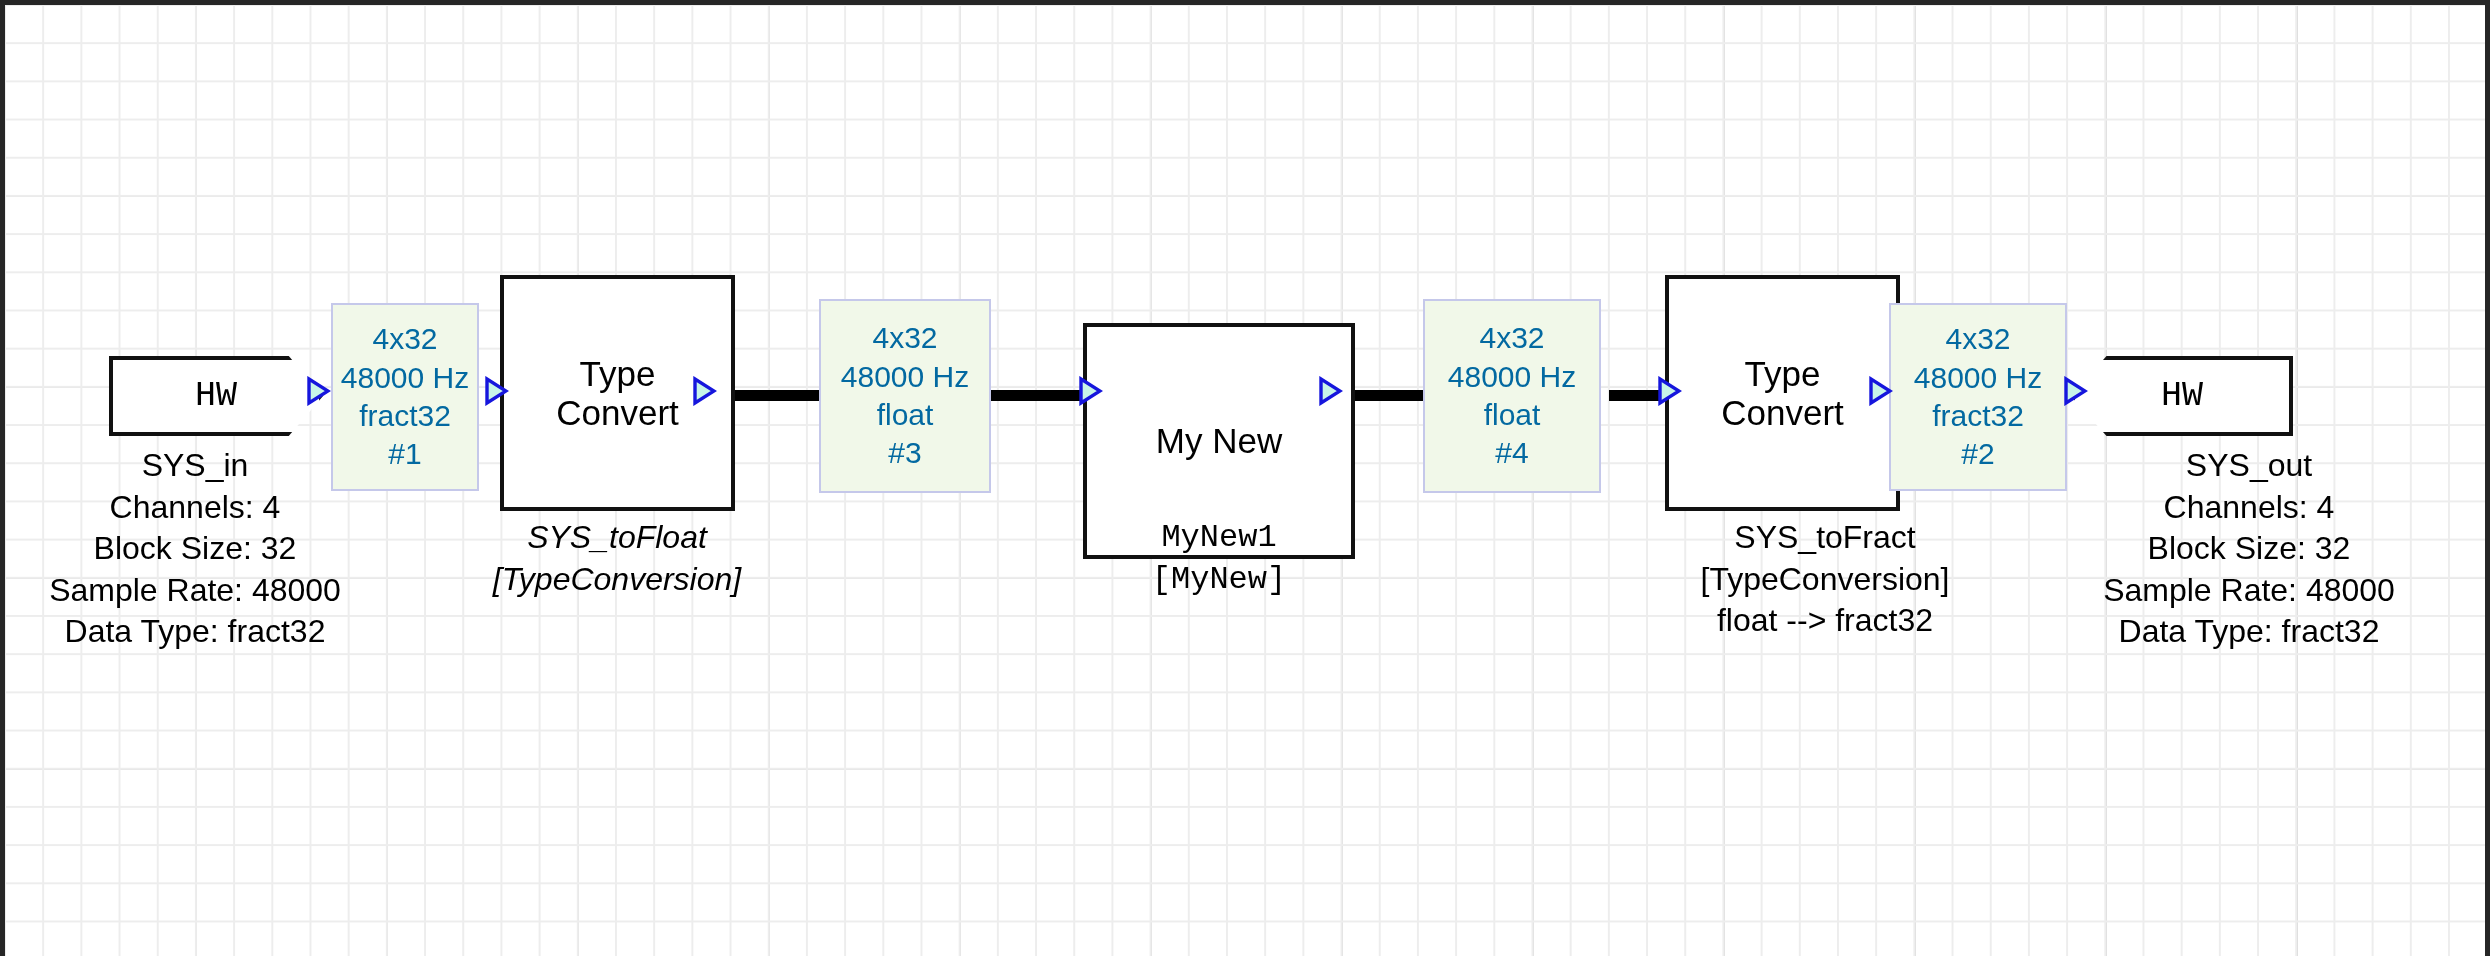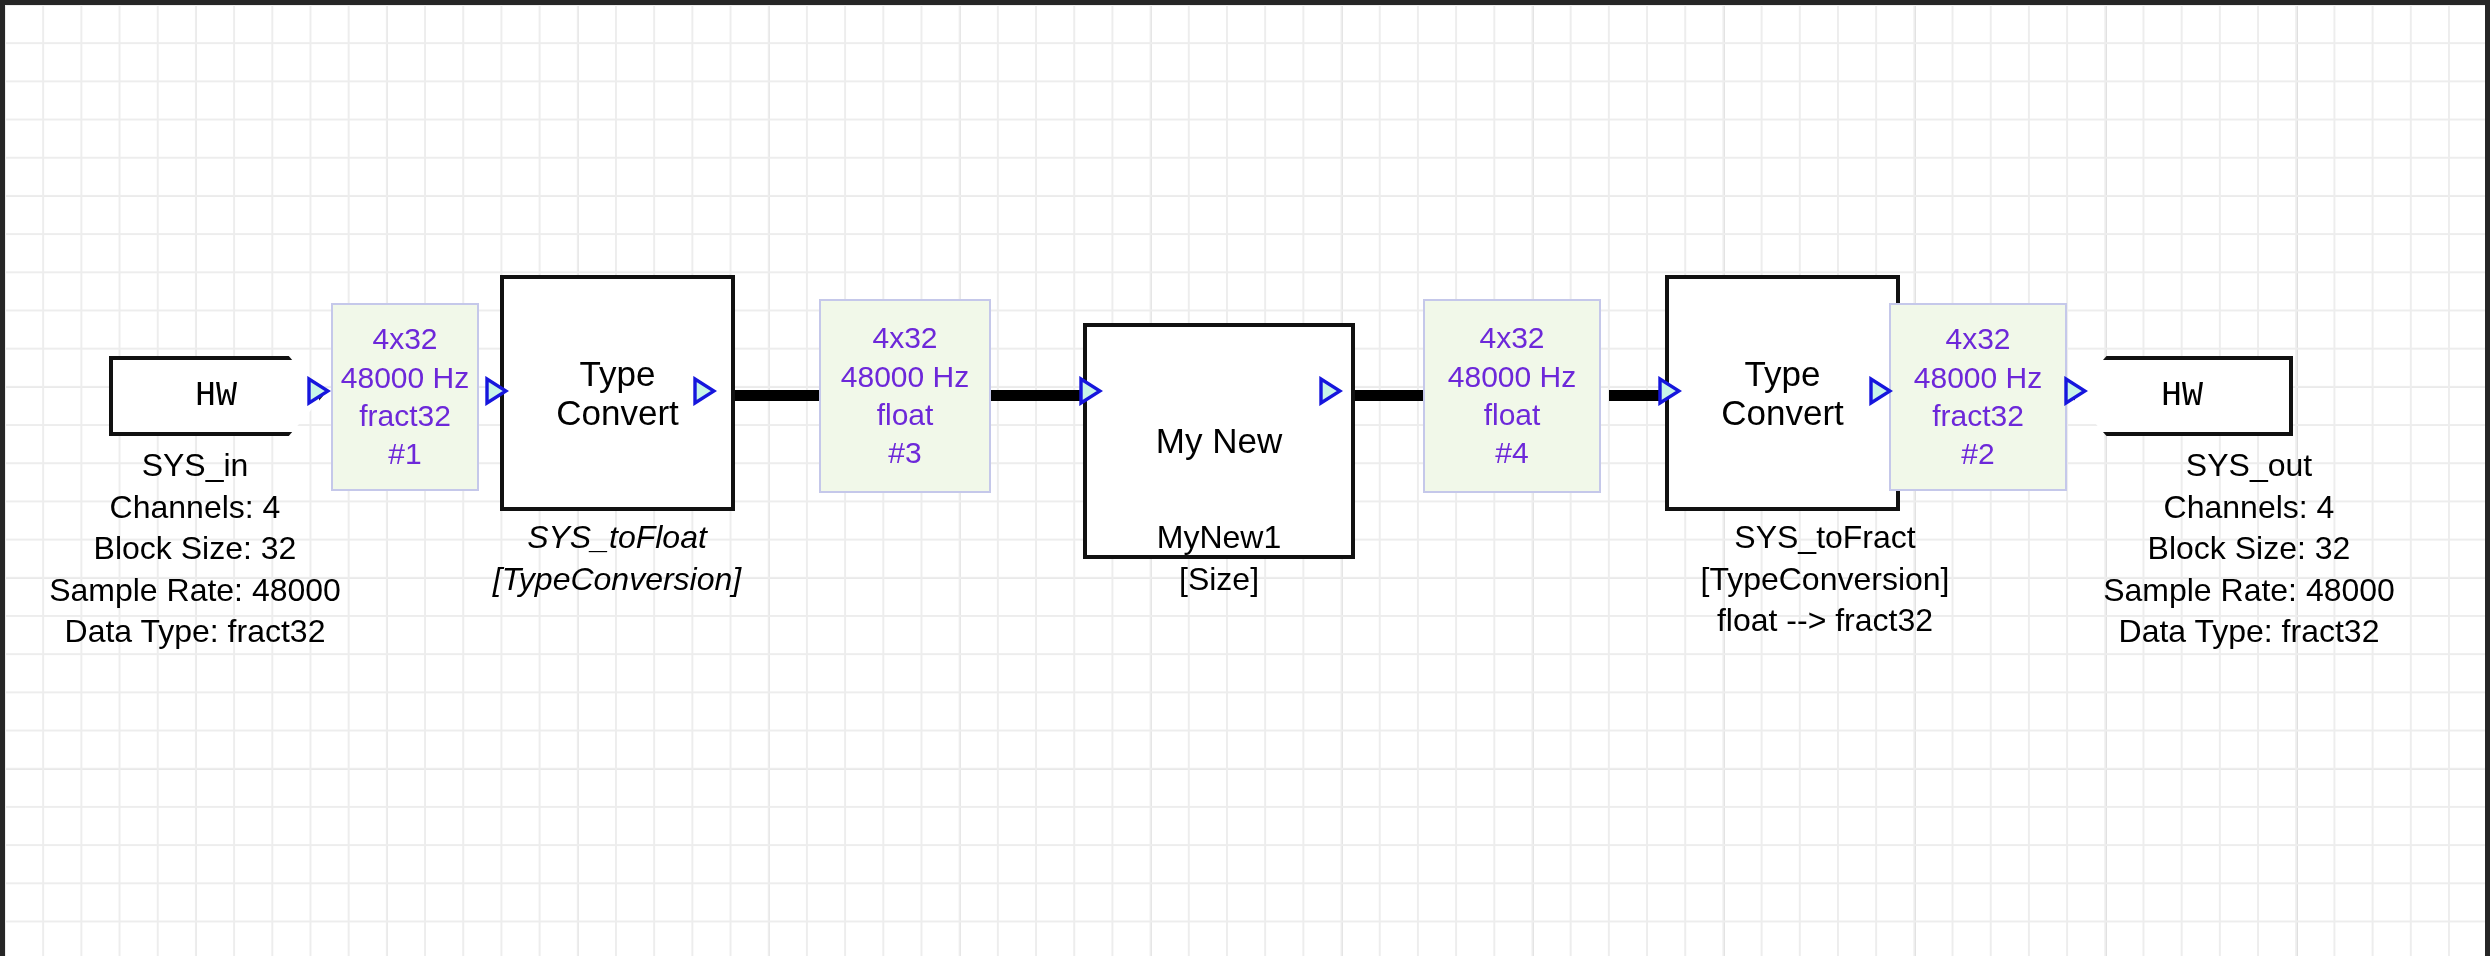--- a/index.html
+++ b/index.html
@@ -95,21 +95,21 @@
     position: absolute;
     background: #f1f8e9;
     border: 2px solid #c5c8ea;
     box-sizing: border-box;
     display: flex;
     flex-direction: column;
     align-items: center;
     justify-content: center;
     font-size: 30px;
     line-height: 1.28;
-    color: #6d28d9;
+    color: #0369a1;
     text-align: center;
     z-index: 4;
     white-space: nowrap;
   }
 
   
   .port {
     position: absolute;
     width: 26px;
     height: 30px;
@@ -197,23 +197,23 @@
   <div class="port" style="left:1072px; top:371px;">
     <svg viewBox="0 0 26 30" xmlns="http://www.w3.org/2000/svg">
       <path d="M4 3 L4 27 L23 15 Z" fill="#c8f5e8" stroke="#1616dd" stroke-width="3.4"></path>
     </svg>
   </div>
   <div class="port" style="left:1312px; top:371px;">
     <svg viewBox="0 0 26 30" xmlns="http://www.w3.org/2000/svg">
       <path d="M4 3 L4 27 L23 15 Z" fill="#c8f5e8" stroke="#1616dd" stroke-width="3.4"></path>
     </svg>
   </div>
-  <div class="caption" style="left:1014px; top:512px; width:400px;">
+  <div class="caption" style="left:1014px; top:512px; width:400px;font-family:Liberation Mono, monospace;">
     <div>MyNew1</div>
-    <div>[Size]</div>
+    <div>[MyNew]</div>
   </div>
 
   <div class="sig-box" style="left:1418px; top:294px; width:178px; height:194px;">
     <div>4x32</div>
     <div>48000 Hz</div>
     <div>float</div>
     <div>#4</div>
   </div>
 
   <div class="block" style="left:1660px; top:270px; width:235px; height:236px;">

